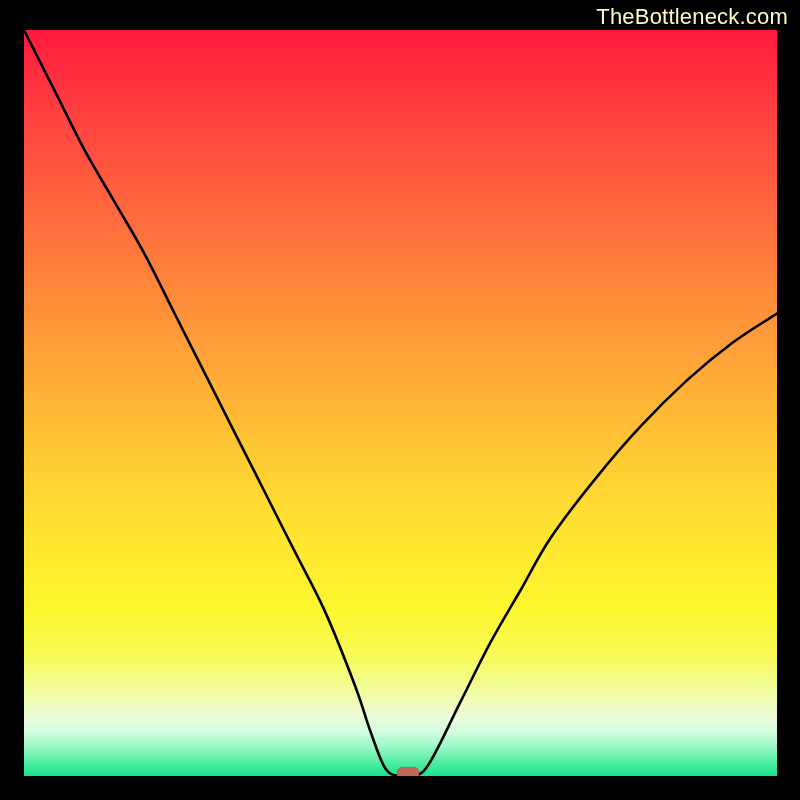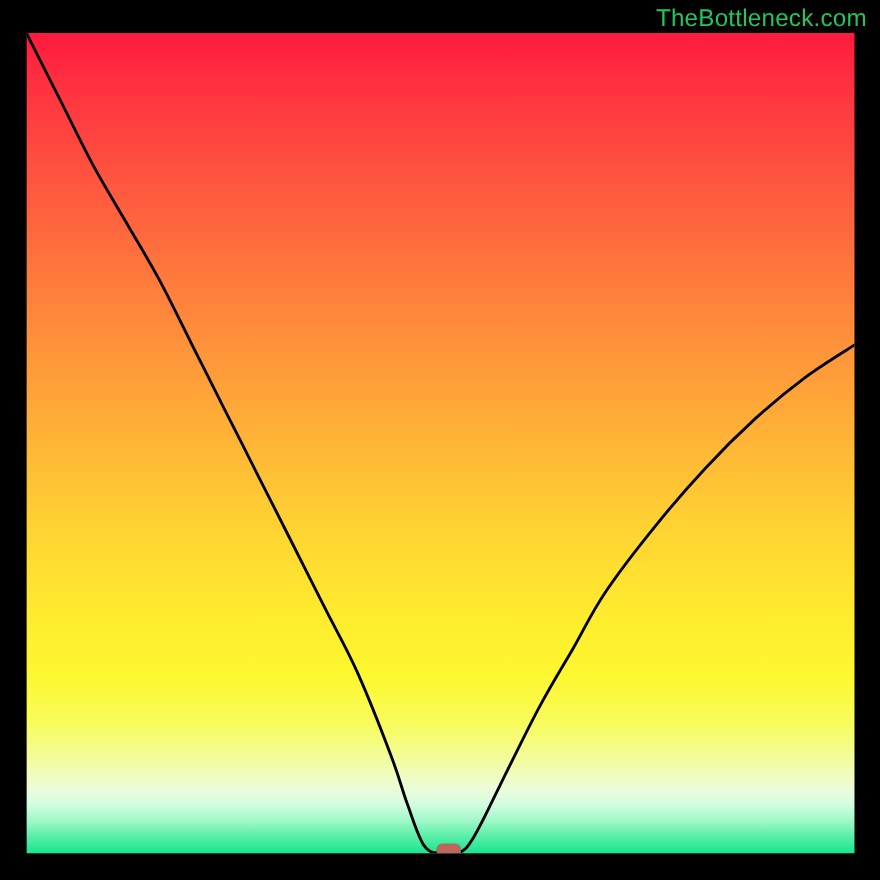--- a/index.html
+++ b/index.html
@@ -14,21 +14,21 @@
   .frame {
     position: relative;
     width: 800px;
     height: 800px;
     background: #000;
   }
   .watermark {
     position: absolute;
     top: 4px;
     right: 12px;
-    color: #22c55e;
+    color: #fef9c3;
     font-size: 22px;
     font-weight: 500;
     letter-spacing: 0.2px;
     z-index: 10;
   }
   .plot-area {
     position: absolute;
     left: 24px;
     top: 30px;
     width: 753px;

